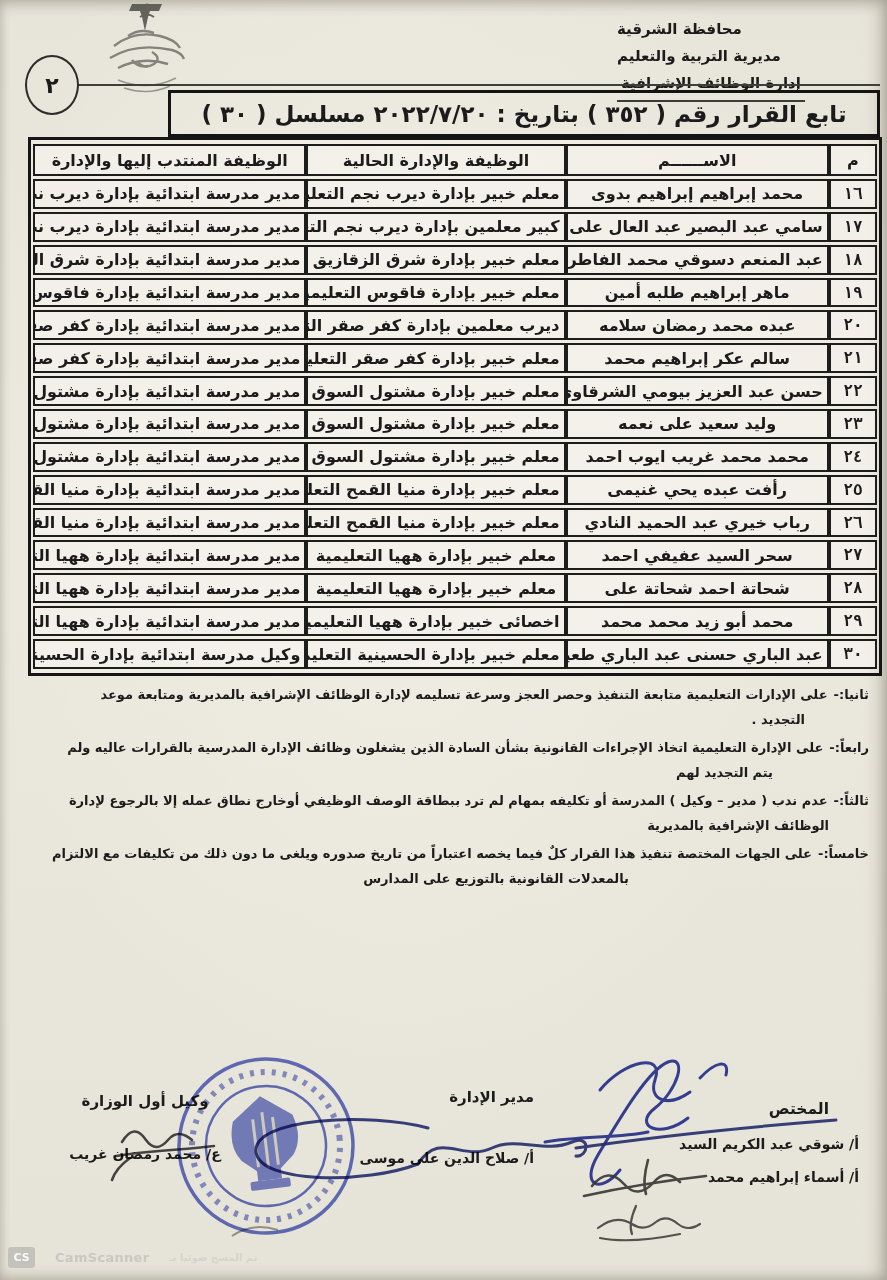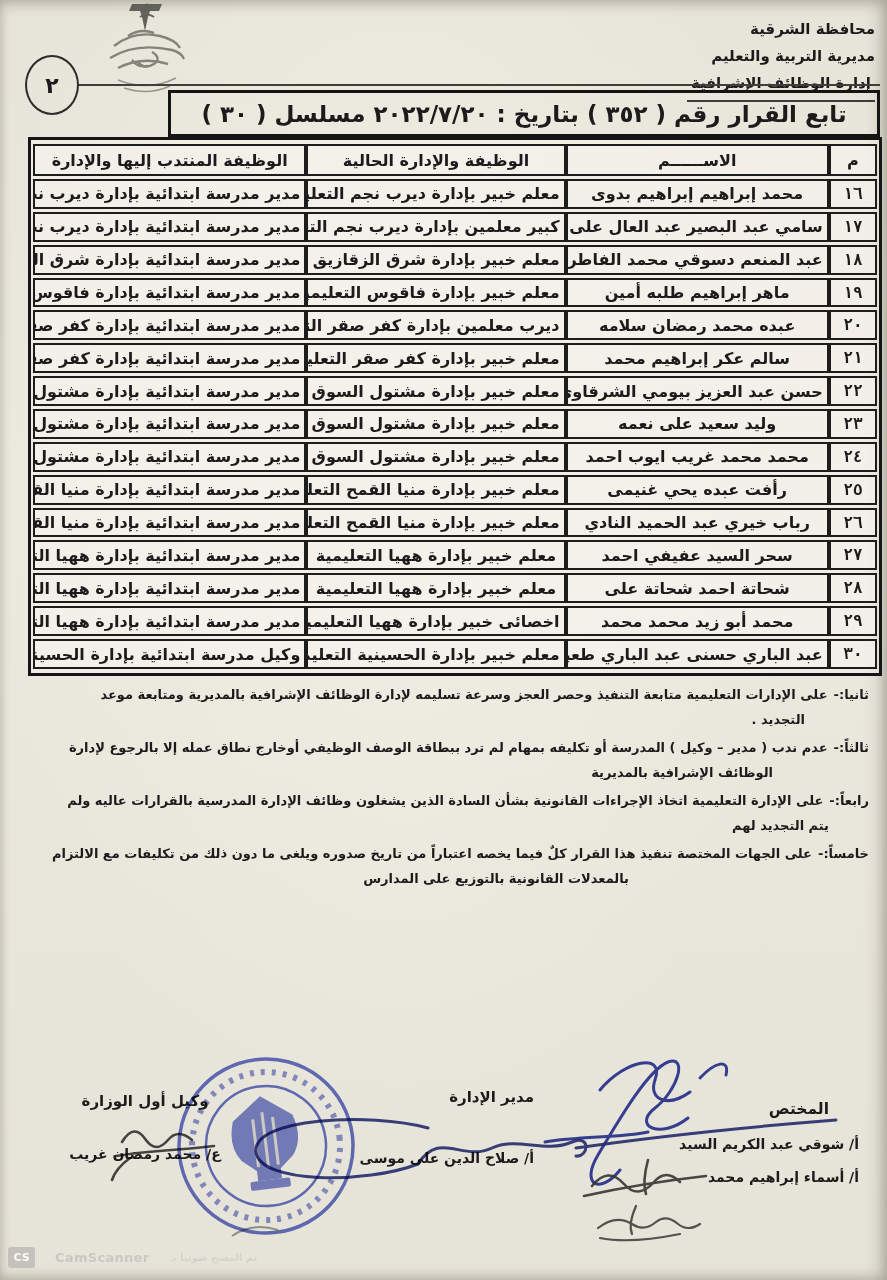--- a/index.html
+++ b/index.html
@@ -11,21 +11,21 @@
     background-image:
       radial-gradient(ellipse at 45% 35%, #f0ede4 0%, rgba(240,237,228,0) 60%),
       linear-gradient(180deg,#e7e4d9 0%, #ebe8de 40%, #e6e3d8 100%);
     box-shadow: inset -7px 0 16px rgba(95,90,72,.28), inset 0 5px 12px rgba(95,90,72,.18), inset 0 -4px 10px rgba(95,90,72,.14);
     overflow:hidden;
     direction:rtl;
     font-family:"DejaVu Sans", sans-serif;
     color:#1b1b1b;
   }
   
-  .letterhead{position:absolute;top:16px;right:12px;width:240px;text-align:right;font-size:15px;font-weight:bold;line-height:27px;}
+  .letterhead{position:absolute;top:16px;right:30px;width:240px;text-align:left;font-size:15px;font-weight:bold;line-height:27px;}
   .letterhead .lh3{display:inline-block;border-bottom:2px solid #3c3c38;padding:0 4px 3px;}
   .top-rule{position:absolute;top:84px;left:78px;width:802px;height:2px;background:#3f3f3a;}
   
   .page-circle{position:absolute;top:55px;left:25px;width:50px;height:56px;border:2.5px solid #2c2c28;border-radius:50%;display:flex;align-items:center;justify-content:center;font-size:22px;font-weight:bold;}
   
   .emblem{position:absolute;top:0;left:88px;width:118px;height:96px;opacity:.85;}
   
   .title-bar{
     position:absolute;top:90px;left:168px;width:712px;height:47px;
     border:3px solid #141414;box-sizing:border-box;
@@ -212,22 +212,22 @@
             <td class="col-name">عبد الباري حسنى عبد الباري طعيمه</td>
             <td class="col-cur">معلم خبير بإدارة الحسينية التعليمية</td>
             <td class="col-sec">وكيل مدرسة ابتدائية بإدارة الحسينية التعليمية</td>
           </tr>
         </tbody>
     </table>
   </div>
 
   <div class="clauses">
       <div class="clause"><span class="label">ثانيا:-</span><span>على الإدارات التعليمية متابعة التنفيذ وحصر العجز وسرعة تسليمه لإدارة الوظائف الإشرافية بالمديرية ومتابعة موعد</span><span class="line2">التجديد .</span></div>
+      <div class="clause"><span class="label">رابعاً:-</span><span>على الإدارة التعليمية اتخاذ الإجراءات القانونية بشأن السادة الذين يشغلون وظائف الإدارة المدرسية بالقرارات عاليه ولم</span><span class="line2">يتم التجديد لهم</span></div>
       <div class="clause"><span class="label">ثالثاً:-</span><span>عدم ندب ( مدير – وكيل ) المدرسة أو تكليفه بمهام  لم ترد ببطاقة الوصف الوظيفي أوخارج نطاق عمله إلا بالرجوع لإدارة</span><span class="line2">الوظائف الإشرافية بالمديرية</span></div>
-      <div class="clause"><span class="label">رابعاً:-</span><span>على الإدارة التعليمية اتخاذ الإجراءات القانونية بشأن السادة الذين يشغلون وظائف الإدارة المدرسية بالقرارات عاليه ولم</span><span class="line2">يتم التجديد لهم</span></div>
       <div class="clause"><span class="label">خامساً:-</span><span>على الجهات المختصة تنفيذ هذا القرار كلٌ فيما يخصه اعتباراً من تاريخ صدوره ويلغى ما دون ذلك من تكليفات مع الالتزام</span><span class="line2">بالمعدلات القانونية بالتوزيع على المدارس</span></div>
     </div>
 
   <div class="sig-right">
     <div class="sig-heading">المختص</div>
     <div>
         <div class="sig-name">أ/ شوقي عبد الكريم السيد</div>
         <div class="sig-name">أ/ أسماء إبراهيم محمد</div>
       </div>
   </div>

